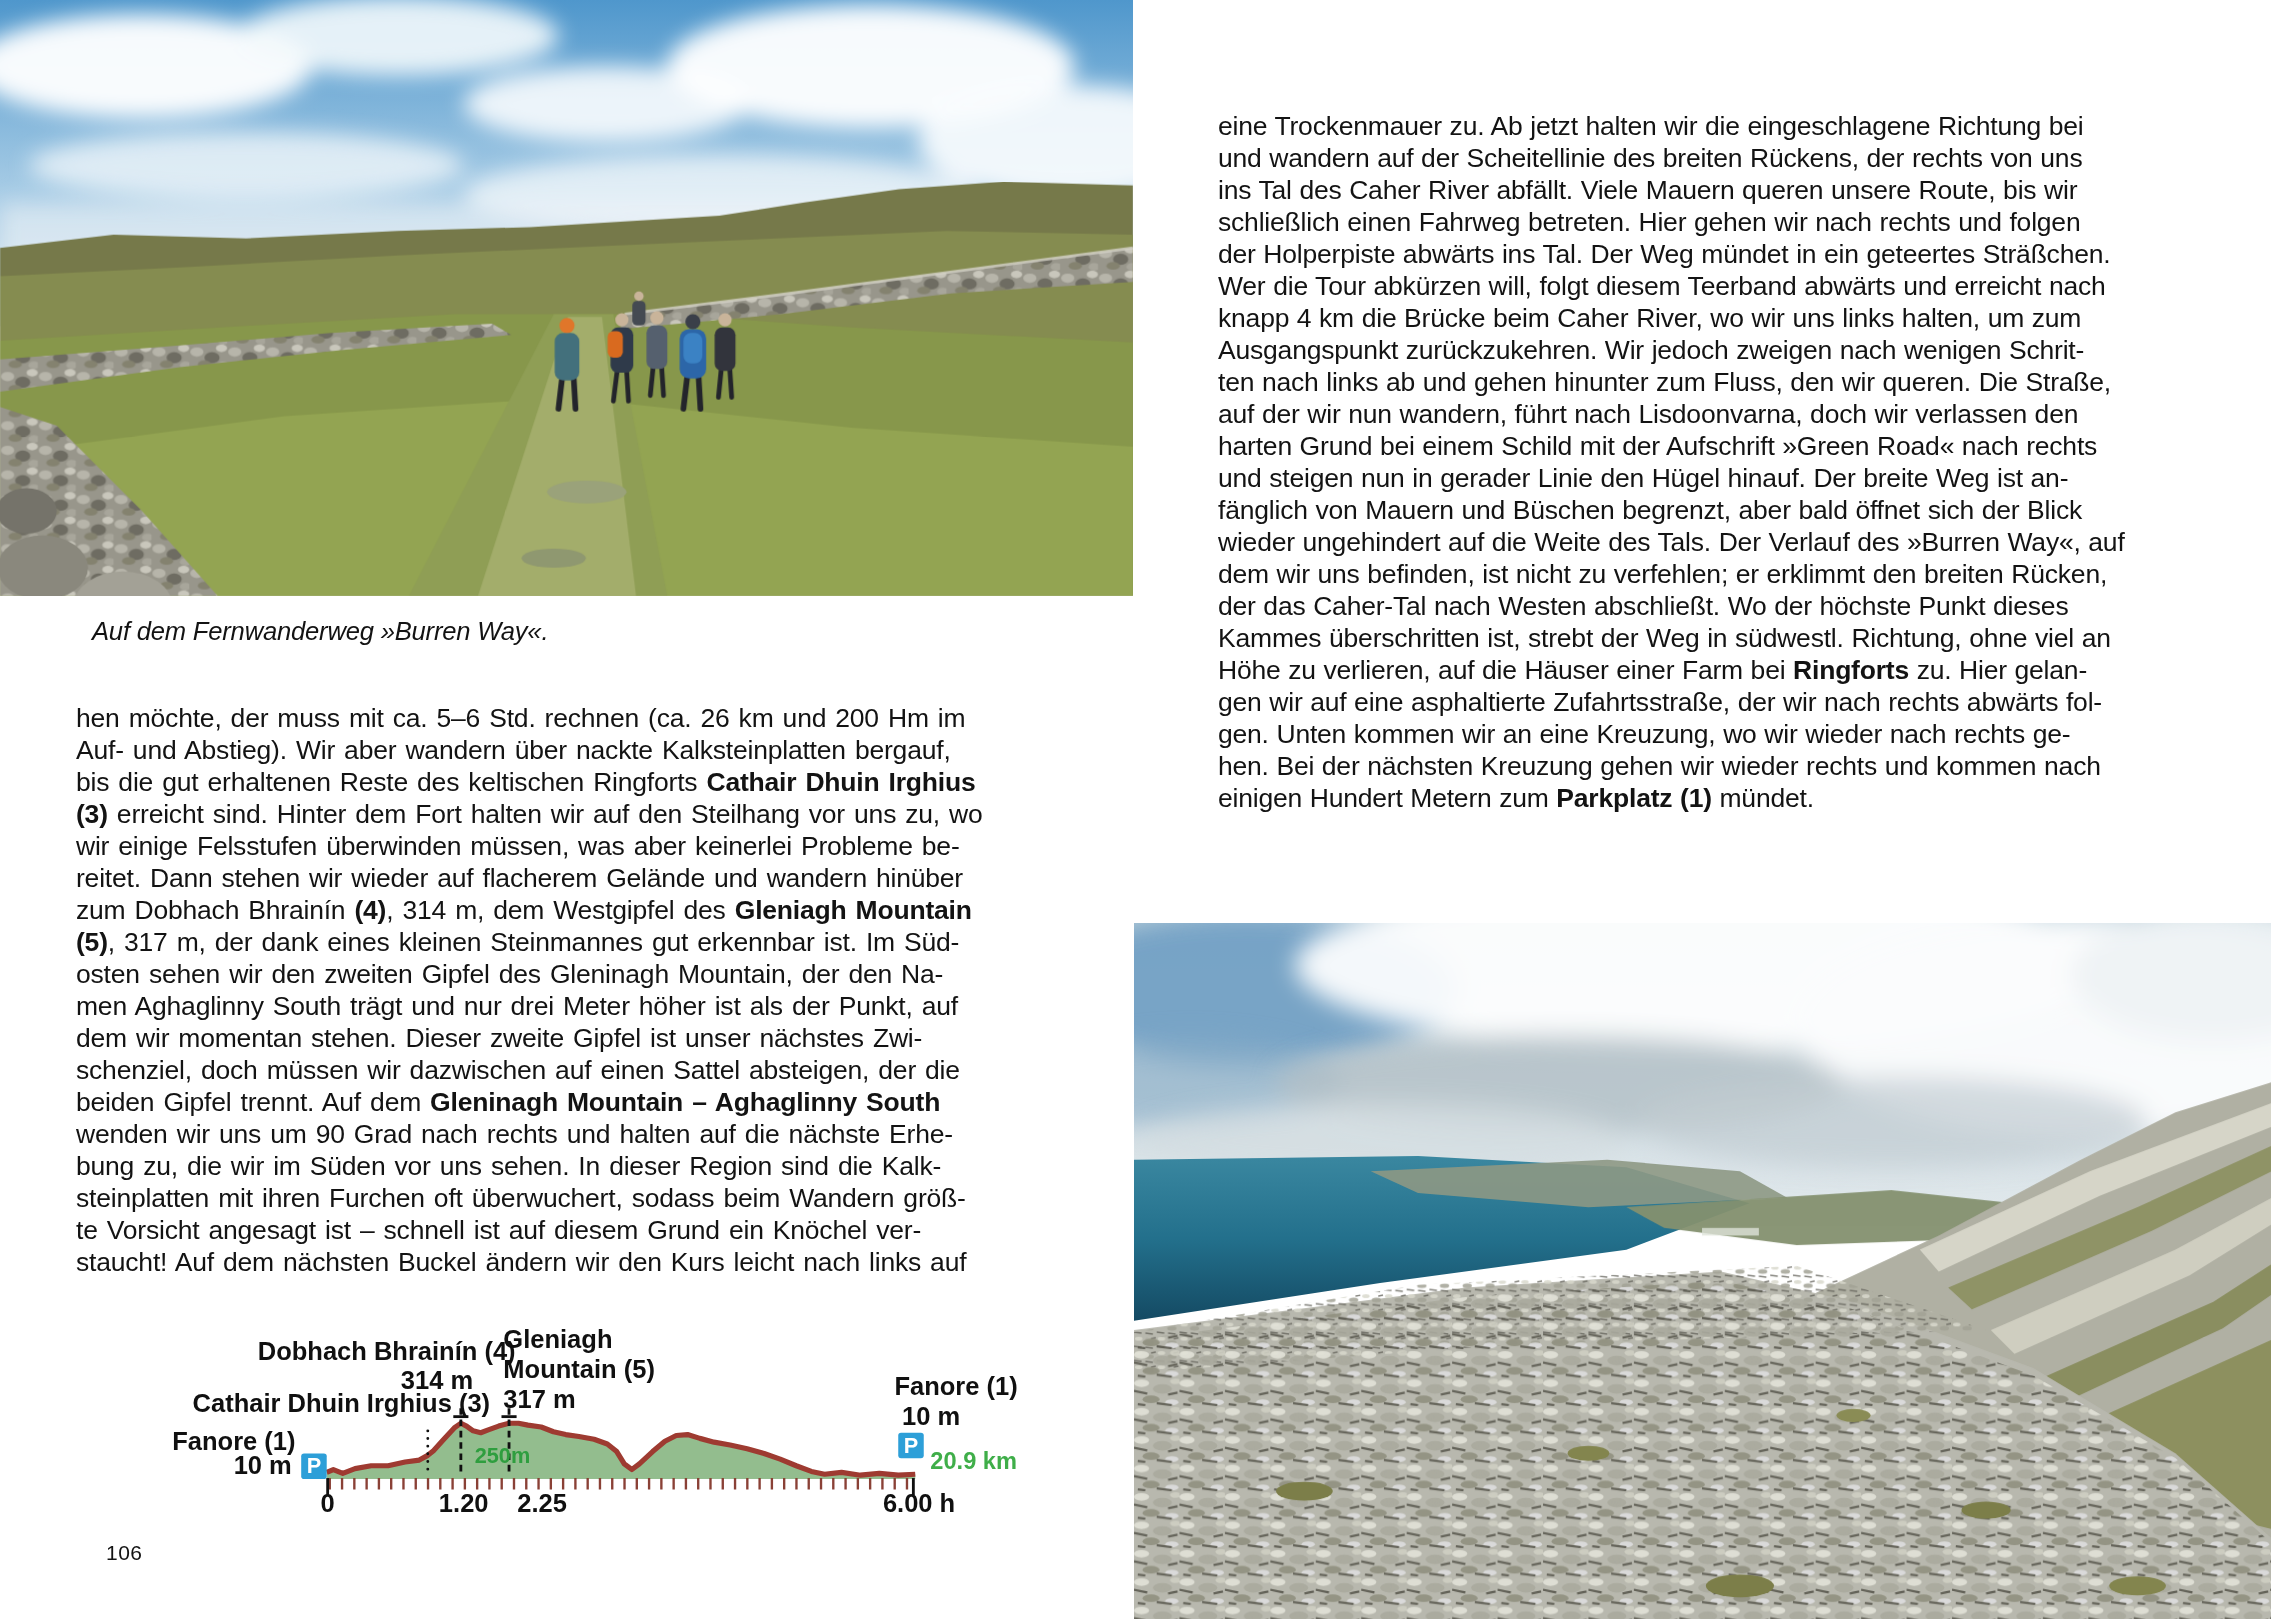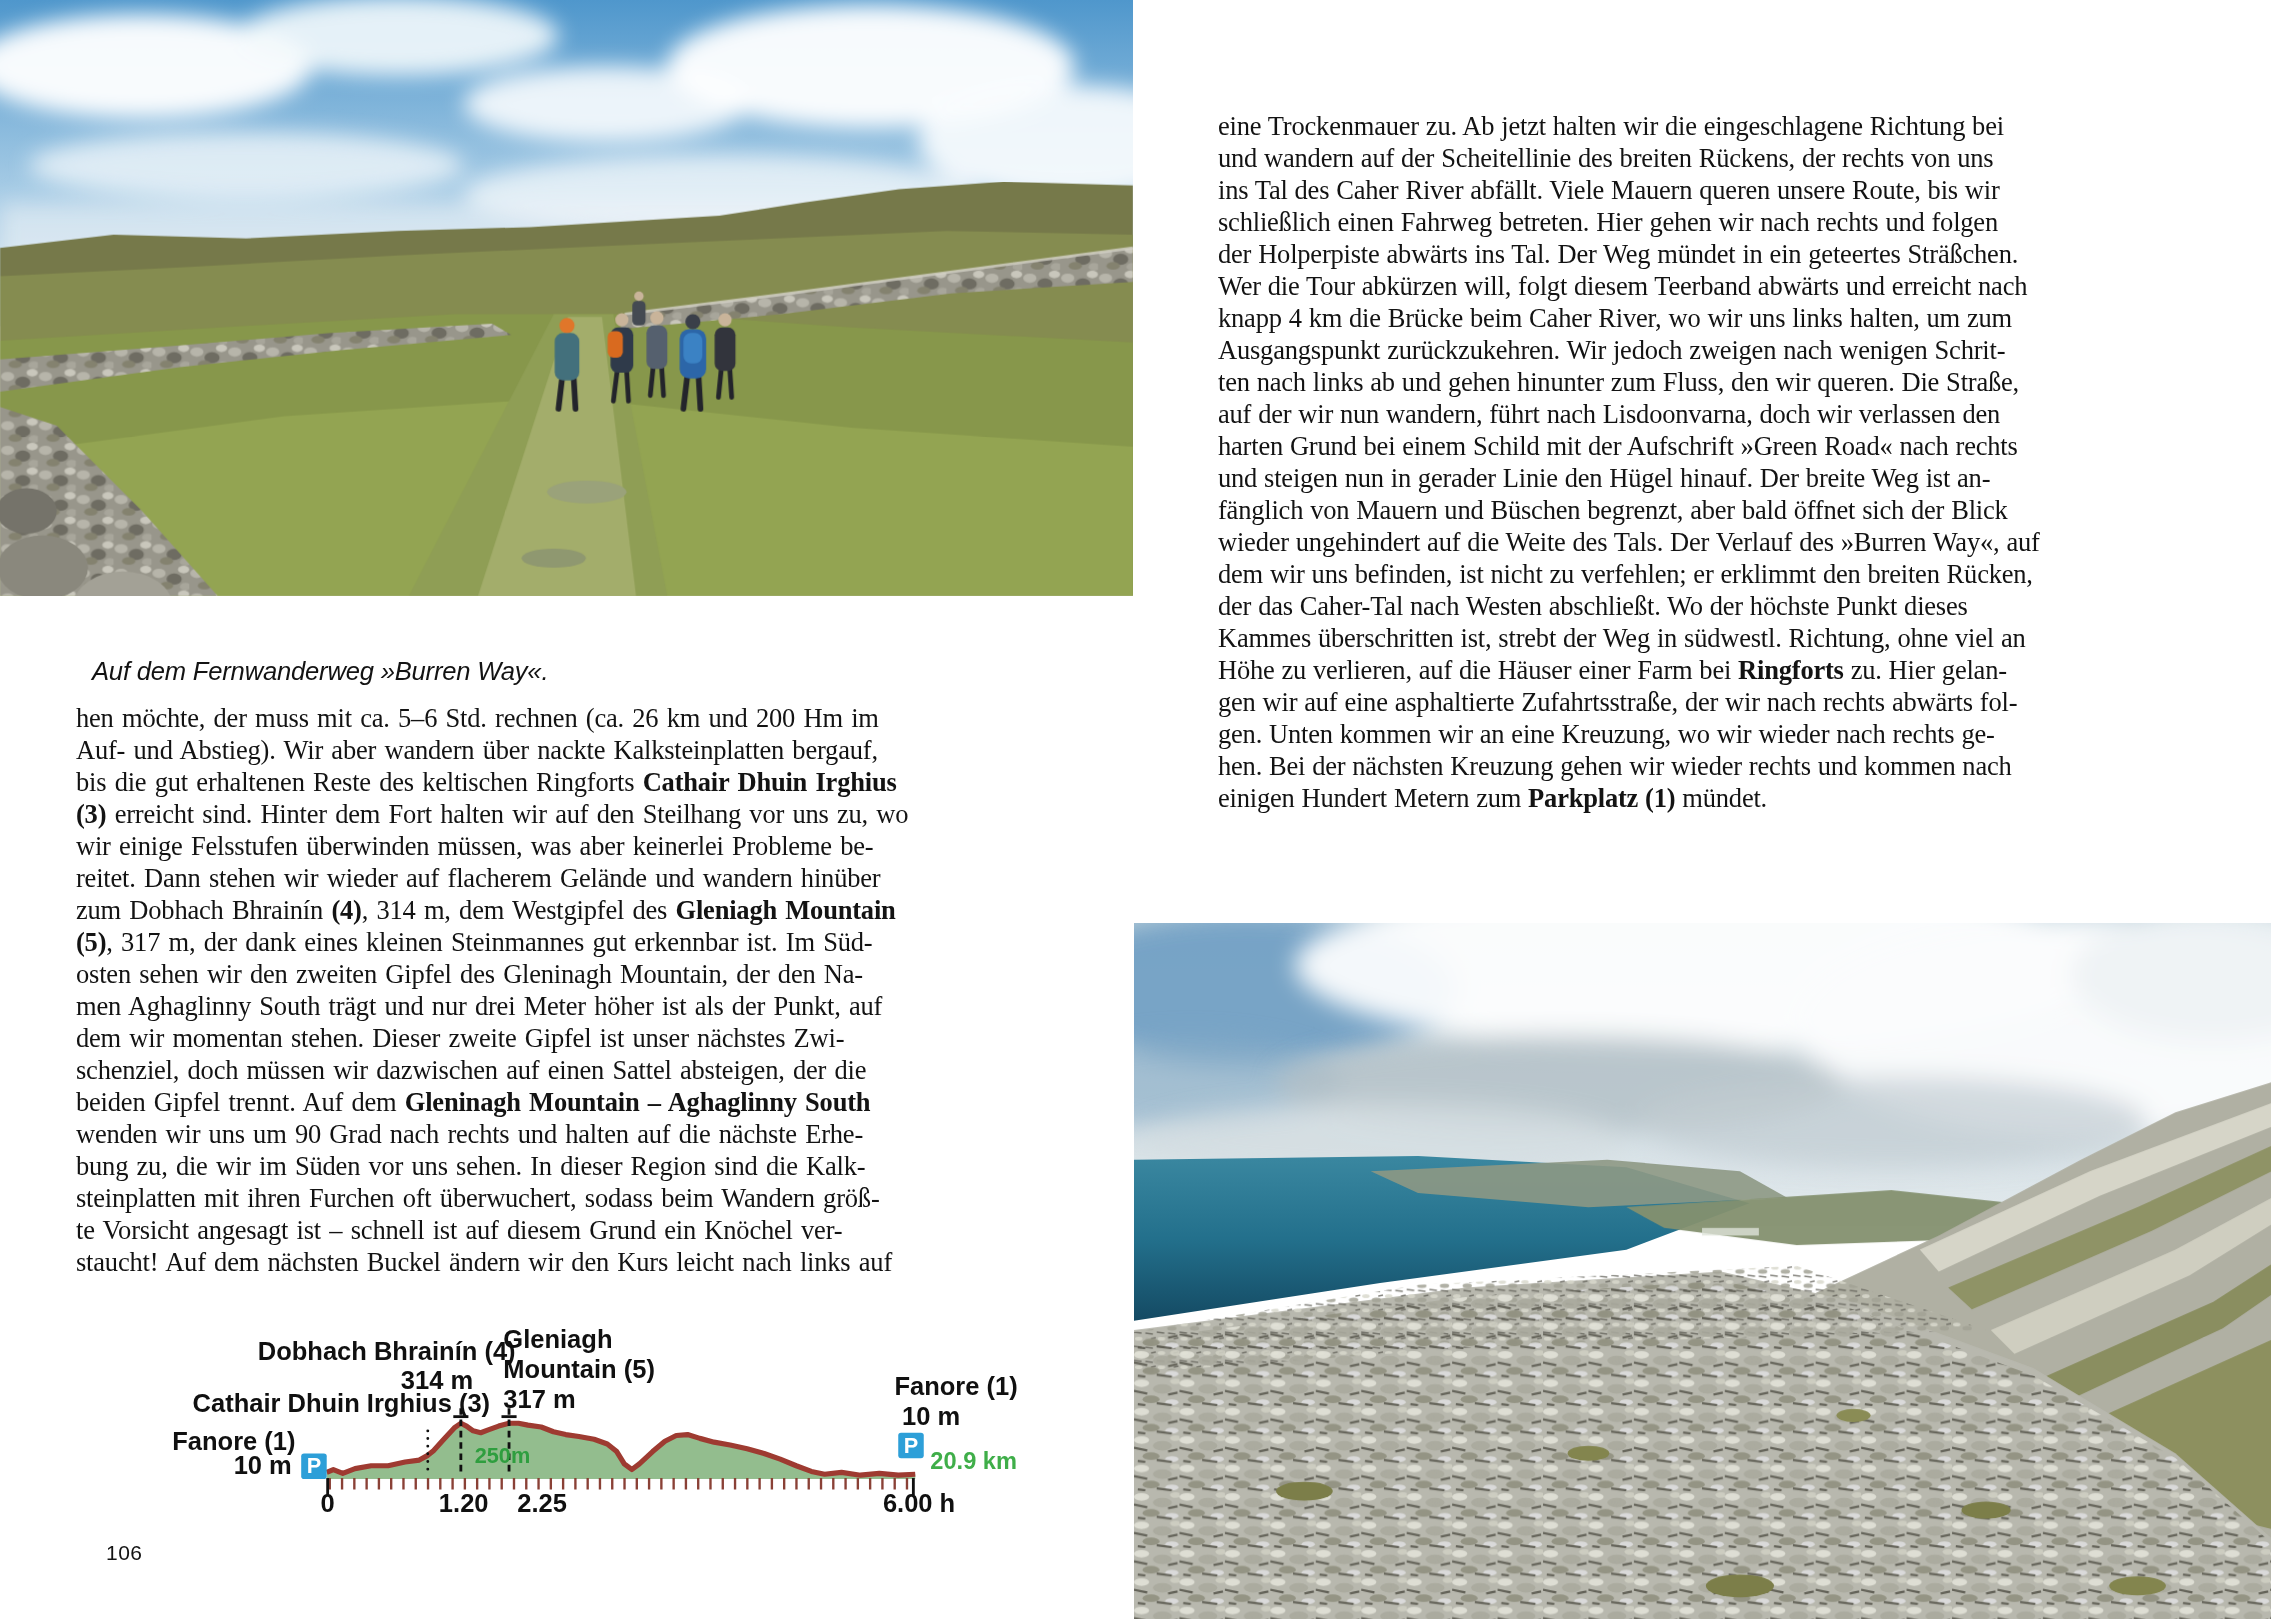--- a/index.html
+++ b/index.html
@@ -1,23 +1,23 @@
 <!DOCTYPE html>
 <html style="font-size:15px"><head>
 <meta charset="utf-8">
 <style>
   html,body{margin:0;padding:0;}
   body{width:2271px;height:1619px;background:#ffffff;font-family:"Liberation Sans",sans-serif;color:#131313;}
   #page{position:relative;width:2271px;height:1619px;overflow:hidden;background:#fff;}
   .photo{position:absolute;display:block;}
-  .bodytext{position:absolute;white-space:pre;font-size:26.5px;line-height:32px;letter-spacing:-0.2px;font-family:Liberation Serif, serif;}
+  .bodytext{position:absolute;white-space:pre;font-size:26.5px;line-height:32px;letter-spacing:-0.2px;}
   .bodytext .b{font-weight:bold;}
   #left-body{left:76px;top:702px;word-spacing:1.9px;}
   #right-body{left:1218px;top:110px;word-spacing:0.5px;}
-  .caption{position:absolute;font-style:italic;font-size:25.6px;letter-spacing:-0.2px;margin-top:40px;}
+  .caption{position:absolute;font-style:italic;font-size:25.6px;letter-spacing:-0.2px;}
   #left-caption{left:92px;top:617px;}
   #right-caption{left:1221px;top:867px;}
   #page-number{position:absolute;left:106px;top:1541px;font-size:21px;letter-spacing:0.5px;}
   
   .pl{font-weight:bold;font-size:27px;fill:#101010;}
   .pt{font-weight:bold;font-size:27px;fill:#101010;}
   .pg{font-weight:bold;font-size:25px;fill:#3fae49;}
   .pgs{font-weight:bold;font-size:23px;fill:#2f9e3f;}
   .pp{font-weight:bold;font-size:23px;fill:#ffffff;}
 </style>

